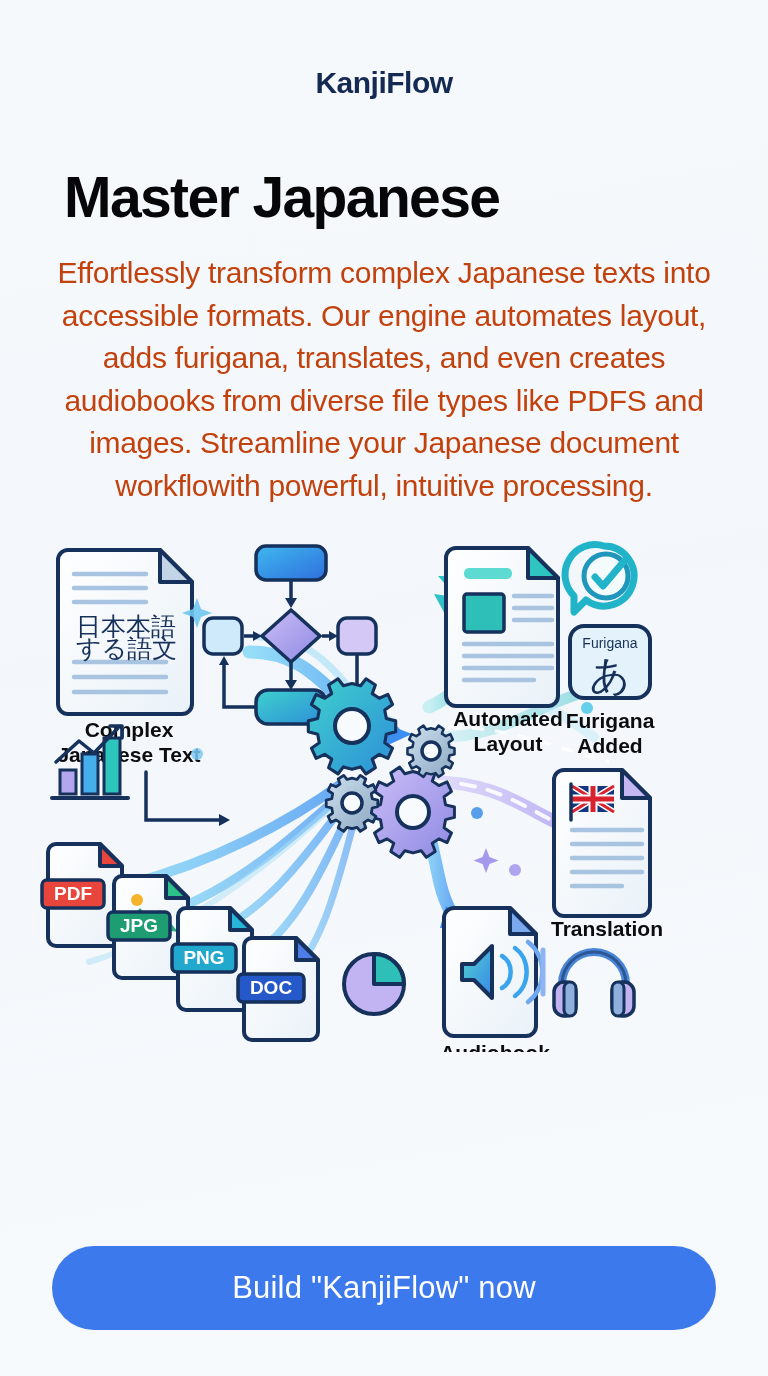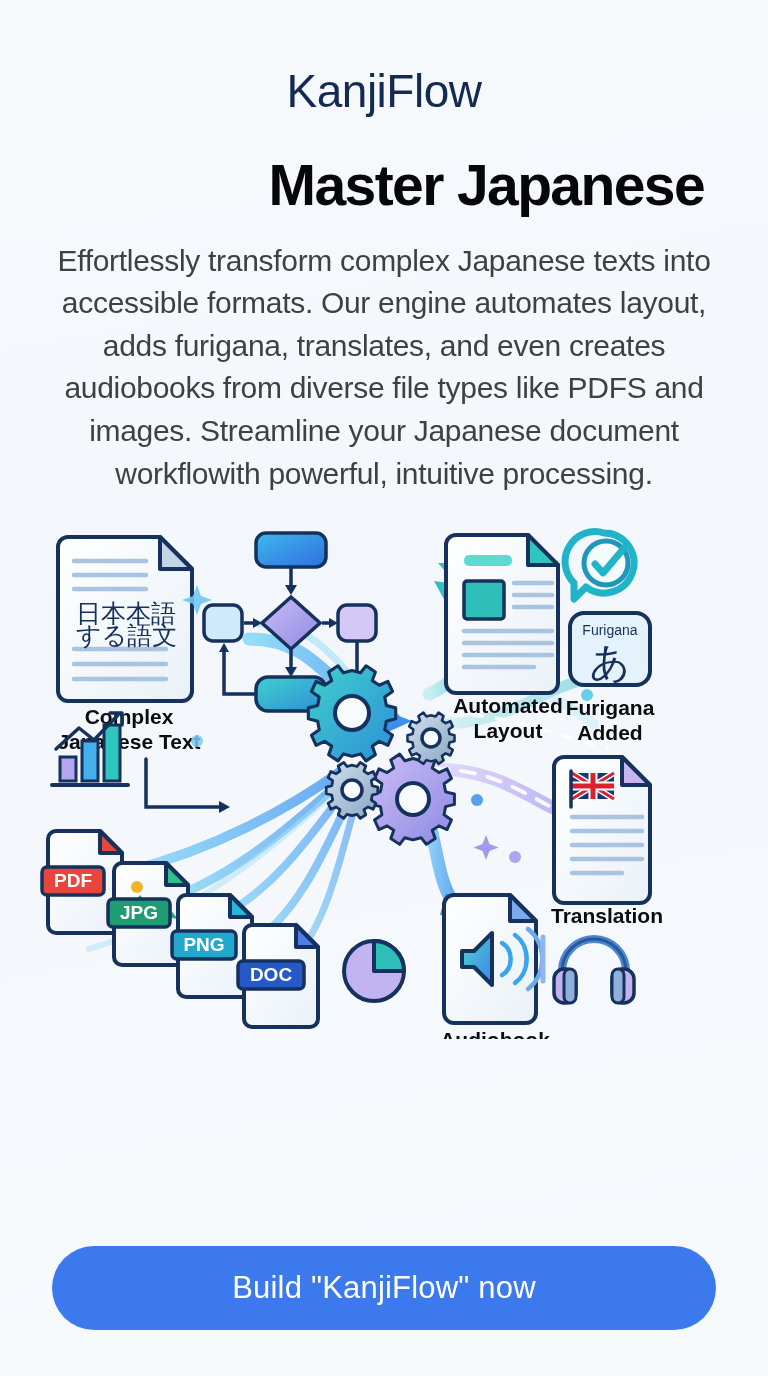--- a/index.html
+++ b/index.html
@@ -21,48 +21,48 @@
     height: 1376px;
     display: flex;
     flex-direction: column;
     align-items: center;
     position: relative;
   }
 
   
   .brand {
     margin-top: 66px;
-    font-size: 46px;
-    font-weight: 400;
+    font-size: 30px;
+    font-weight: 700;
     letter-spacing: -0.5px;
     color: #152a52;
     text-align: center;
     line-height: 1.1;
   }
 
   
   .headline {
-    margin-top: 36px;
+    margin-top: 66px;
     width: 640px;
-    text-align: right;
+    text-align: left;
     font-size: 57px;
     font-weight: 700;
     line-height: 1.14;
     letter-spacing: -1.6px;
     color: #070709;
   }
 
   
   .subcopy {
     margin-top: 22px;
     width: 660px;
     text-align: center;
     font-size: 30px;
     line-height: 1.42;
-    color: #404040;
+    color: #c2410c;
     letter-spacing: -0.3px;
   }
 
   
   .illustration {
     position: relative;
     margin-top: 24px;
     width: 700px;
     height: 520px;
   }

